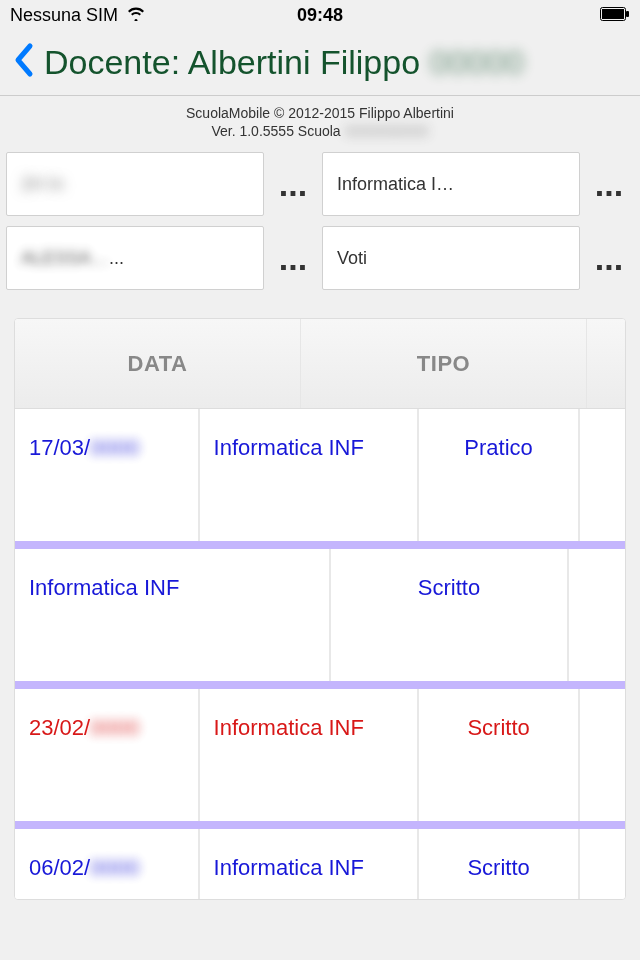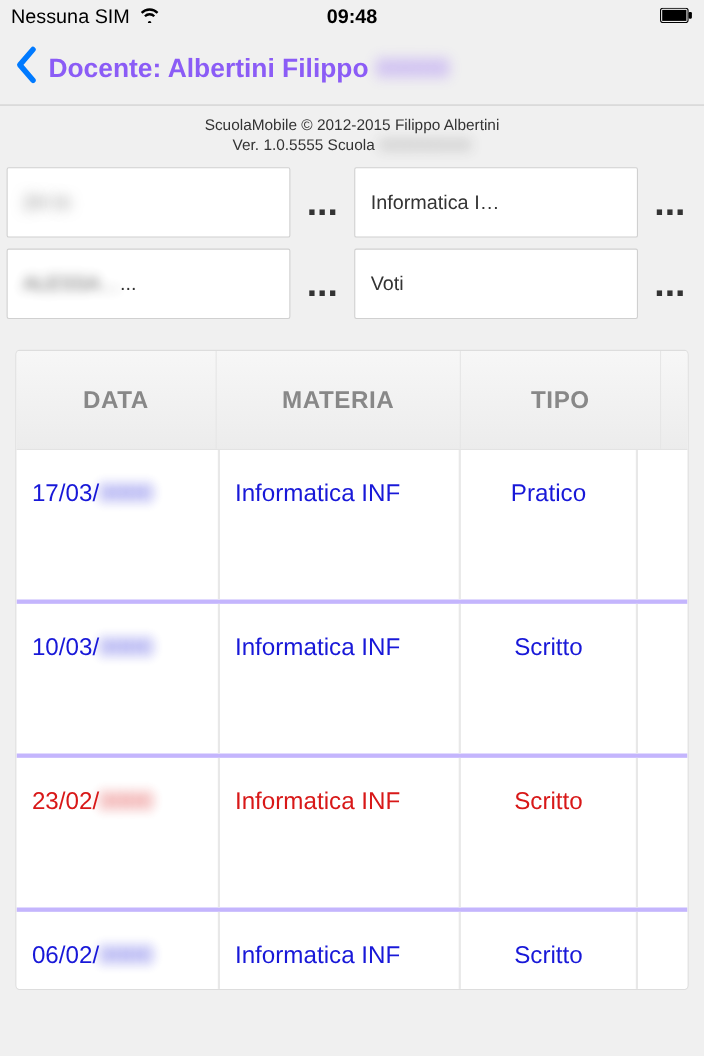--- a/index.html
+++ b/index.html
@@ -35,23 +35,23 @@
       border-bottom: 1px solid #ccc;
     }
     .back-chevron {
       color: #007aff;
       font-size: 40px;
       font-weight: 400;
       line-height: 1;
       padding-right: 10px;
     }
     .nav-title {
-      font-size: 24px;
-      font-weight: 700;
-      color: #8b5cf6;
+      font-size: 34px;
+      font-weight: 400;
+      color: #14532d;
       flex: 1;
     }
     .info-block {
       text-align: center;
       padding: 8px 0 12px 0;
       font-size: 14px;
       color: #333;
       line-height: 1.3;
     }
     .filters {
@@ -107,21 +107,21 @@
       border-right: 1px solid #e6e6e6;
       letter-spacing: 0.5px;
     }
     .th:last-child { border-right: none; flex: 0.12; }
     .th.data { flex: 0.9; }
     .th.materia { flex: 1.1; }
     .th.tipo { flex: 0.9; }
     .table-body { }
     .tr {
       display: flex;
-      border-bottom: 4px solid #c4b5fd;
+      border-bottom: 8px solid #c4b5fd;
       height: 140px;
       background: #fff;
     }
     .td {
       flex: 1;
       display: flex;
       align-items: flex-start;
       padding: 26px 10px 0 14px;
       font-size: 22px;
       border-right: 2px solid #e8e8e8;
@@ -203,39 +203,34 @@
   <div class="ellipsis-btn">...</div>
   <div class="filter-box">
     <span>Voti</span>
   </div>
   <div class="ellipsis-btn">...</div>
 </div>
 
 <div class="table-container">
   <div class="table-header">
     <div class="th data">DATA</div>
-    <div class="th materia">MATERIA</div>
     <div class="th tipo">TIPO</div>
     <div class="th"></div>
   </div>
   <div class="table-body">
     <div class="tr">
       <div class="td data">
         <span>17/03/</span>
           <span class="blurred-text">0000</span>
       </div>
       <div class="td materia">Informatica INF</div>
       <div class="td tipo">Pratico</div>
       <div class="td"></div>
     </div>
     <div class="tr">
-      <div class="td data">
-        <span>10/03/</span>
-          <span class="blurred-text">0000</span>
-      </div>
       <div class="td materia">Informatica INF</div>
       <div class="td tipo">Scritto</div>
       <div class="td"></div>
     </div>
     <div class="tr red">
       <div class="td data">
         <span>23/02/</span>
           <span class="blurred-text">0000</span>
       </div>
       <div class="td materia">Informatica INF</div>

